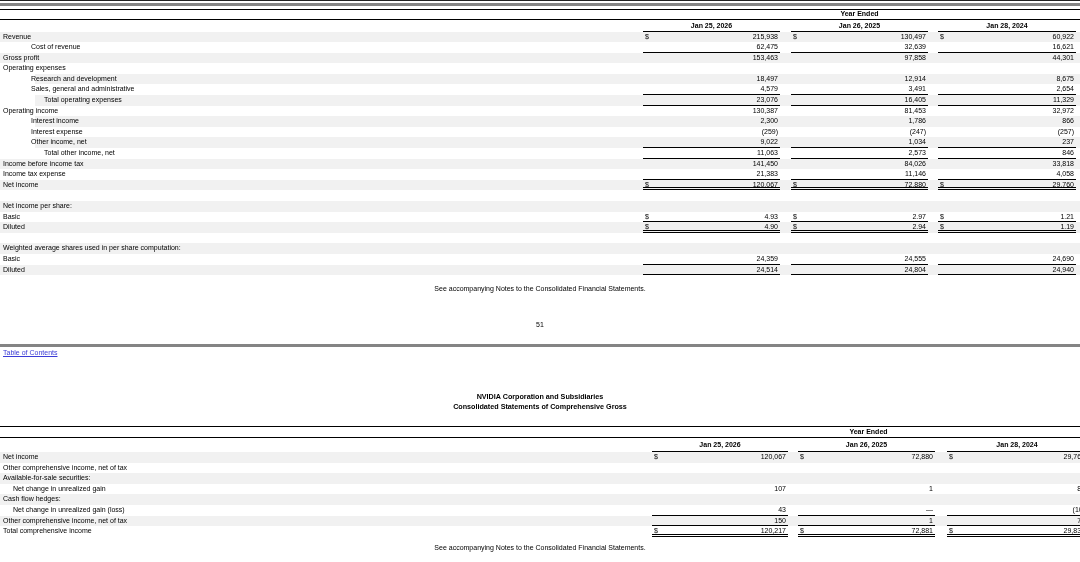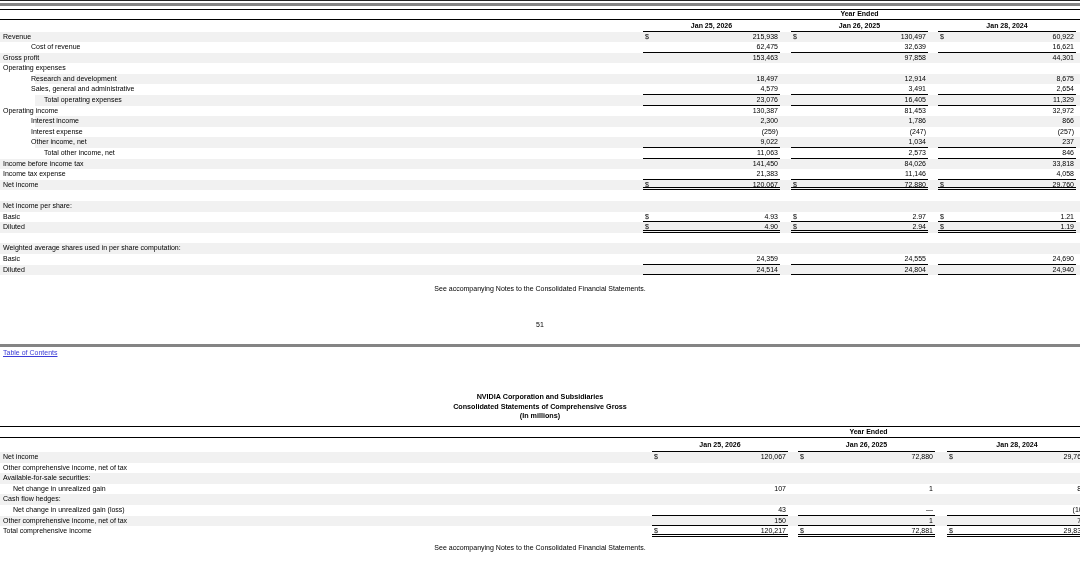--- a/index.html
+++ b/index.html
@@ -305,21 +305,20 @@
 
   <div class="centertext" style="top:320px;">51</div>
 
   <div class="divbar" style="top:344px;"></div>
 
   <a id="toc-link">Table of Contents</a>
 
   <div class="headings" style="top:392px;">
     <div>NVIDIA Corporation and Subsidiaries</div>
     <div>Consolidated Statements of Comprehensive Gross</div>
-    <div>(In millions)</div>
   </div>
 
   <div id="t2" class="tbl t2" style="top:426px;">
       <div class="ye-row" style="height: 10px;">
         <div class="ye-label" style="left: 652px; width: 433px; line-height: 10px;">Year Ended</div>
       </div>
       <div class="date-row" style="height: 14px;">
         <div class="date-cell c1" style="line-height: 14.5px;">Jan 25, 2026</div>
         <div class="date-cell c2" style="line-height: 14.5px;">Jan 26, 2025</div>
         <div class="date-cell c3" style="line-height: 14.5px;">Jan 28, 2024</div>

